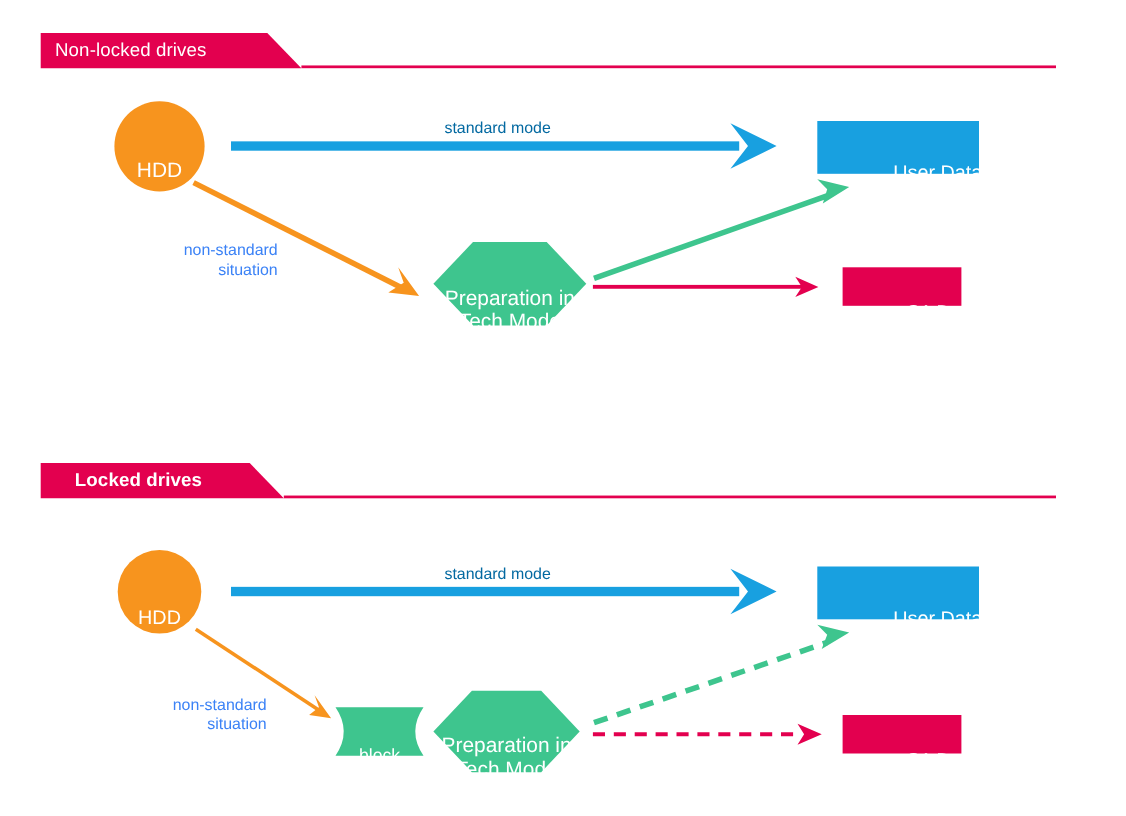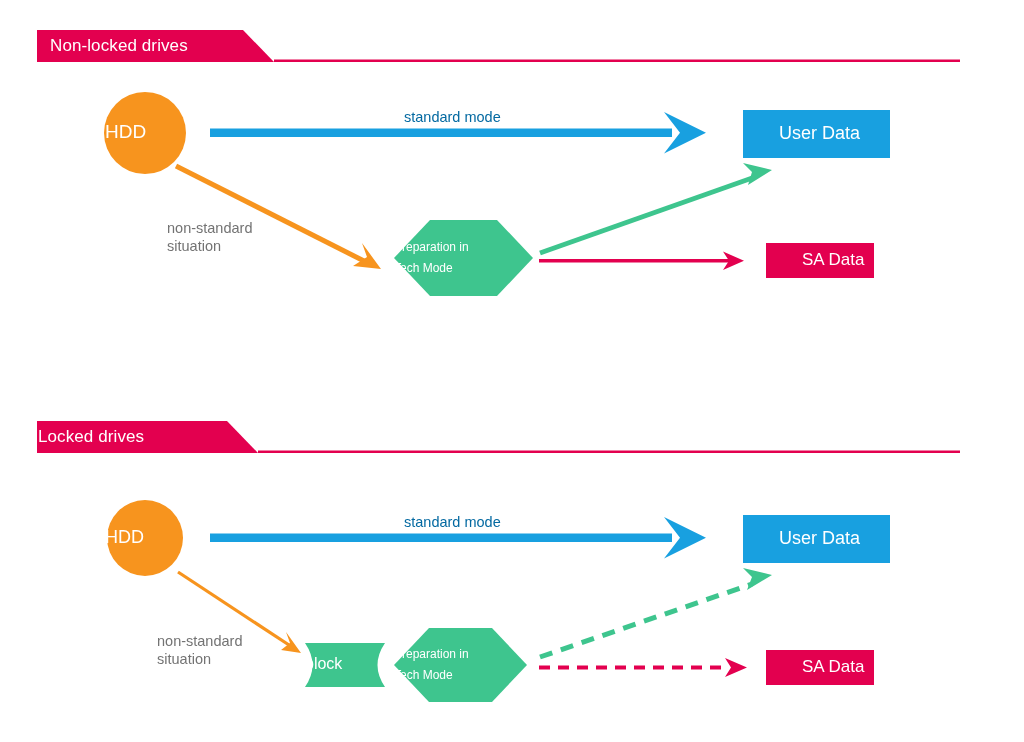--- a/index.html
+++ b/index.html
@@ -30,44 +30,46 @@
     position: absolute;
     color: #ffffff;
     font-size: 17px;
     letter-spacing: 0.1px;
     white-space: nowrap;
   }
   .node-label {
     position: absolute;
     color: #ffffff;
     white-space: nowrap;
+    text-align: center;
     pointer-events: none;
+    margin-top: 24px;
   }
   .box-label {
     font-size: 18px;
     padding-left: 36px;
   }
   .hdd-label {
     font-size: 19px;
   }
   .hex-label {
-    font-size: 12px;
+    font-size: 19px;
     line-height: 21px;
   }
   .block-label {
     font-size: 16px;
   }
   .edge-label {
     position: absolute;
     white-space: nowrap;
     font-size: 14.5px;
     line-height: 18px;
   }
   .edge-label.blue { color: #0369a1; }
-  .edge-label.orange { color: #737373; }
+  .edge-label.orange { color: #3b82f6; text-align: right; }
 </style>
 </head>
 <body>
 
 <div class="stage">
 
   <svg class="svg-layer" viewBox="0 0 1024 742" xmlns="http://www.w3.org/2000/svg">
 
     <polygon points="37,30 243,30 274,62 37,62" fill="#e3004f"></polygon>
 
@@ -150,21 +152,21 @@
     <div>Tech Mode</div>
   </div>
 
   <div class="edge-label blue" style="left:404px; top:108px;">standard mode</div>
 
   <div class="edge-label orange" style="left:167px; top:219px;">
     <div>non-standard</div>
     <div>situation</div>
   </div>
 
-  <div class="banner-label" style="left:38px; top:427px;">Locked drives</div>
+  <div class="banner-label" style="left:68px; top:427px;font-weight:bold;">Locked drives</div>
 
   <div class="node-label hdd-label" style="left:105px; top:527px; width:80px; font-size:18px;">HDD</div>
 
   <div class="node-label box-label" style="left:743px; top:528px; width:147px;">User Data</div>
 
   <div class="node-label box-label" style="left:766px; top:657px; width:108px; font-size:17px;">SA Data</div>
 
   <div class="node-label block-label" style="left:305px; top:655px; width:80px;">block</div>
 
   <div class="node-label hex-label" style="left:394px; top:644px; width:133px;">

